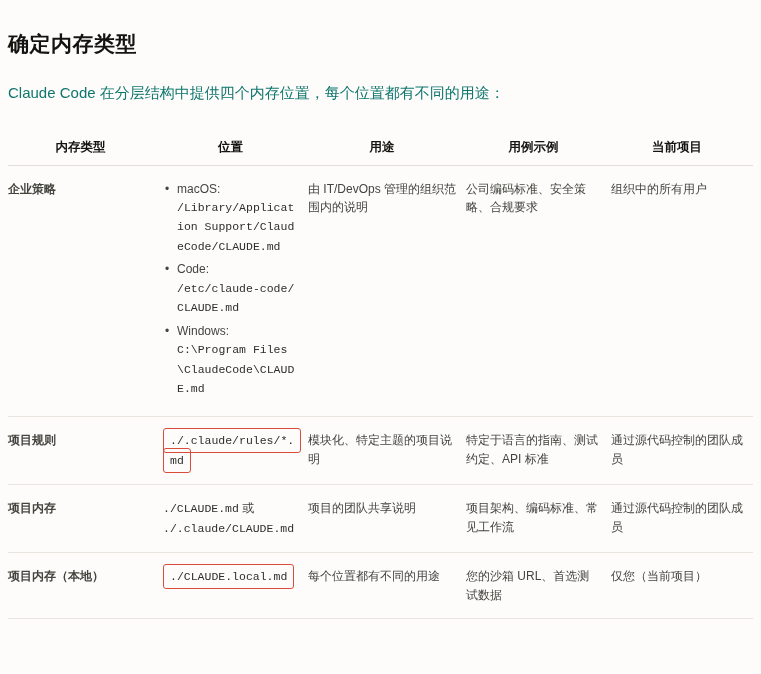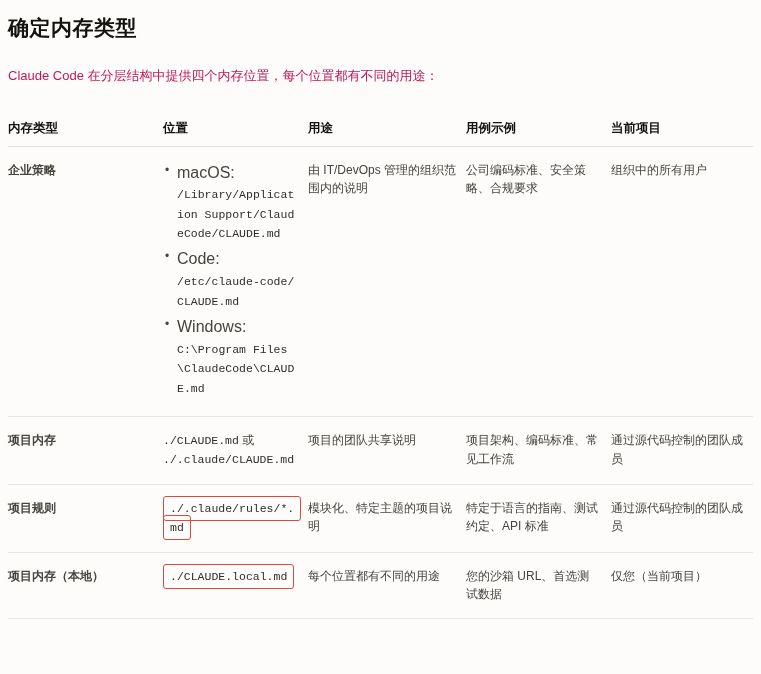--- a/index.html
+++ b/index.html
@@ -11,42 +11,43 @@
     width: 761px;
     height: 674px;
     font-family: "Liberation Sans", sans-serif;
     color: #1f1f1c;
     overflow: hidden;
   }
   .page {
     padding: 14px 8px 0 8px;
     box-sizing: border-box;
     width: 644px;
+    margin-top: 16px;
   }
   h1.title {
     font-size: 21px;
     font-weight: bold;
     letter-spacing: 0.5px;
     margin: 0 0 24px 0;
     color: #14130f;
   }
   p.intro {
-    font-size: 13px;
-    color: #be185d;
+    font-size: 15px;
+    color: #0f766e;
     margin: 0 0 34px 0;
     line-height: 1.5;
   }
   table.memtable {
     width: 745px;
     border-collapse: collapse;
     table-layout: fixed;
     font-size: 12px;
   }
   table.memtable th {
-    text-align: left;
+    text-align: center;
     font-size: 12.5px;
     font-weight: bold;
     color: #14130f;
     padding: 0 10px 9px 0;
     border-bottom: 1px solid #e3e0d9;
     vertical-align: bottom;
   }
   table.memtable td {
     vertical-align: top;
     padding: 14px 10px 14px 0;
@@ -96,21 +97,21 @@
     line-height: 1.55;
   }
   ul.oslist > li::before {
     content: "\2022";
     position: absolute;
     left: -12px;
     top: 0;
     color: #44443f;
   }
   .os-name {
-    font-size: 16px;
+    font-size: 12px;
     color: #44443f;
   }
   .or-text {
     font-size: 12px;
     color: #44443f;
   }
   .cellblock { display: block; }
 </style>
 </head>
 <body>
@@ -155,41 +156,41 @@
               <code class="mono">C:\Program Files\ClaudeCode\CLAUDE.md</code>
             </li>
           </ul>
         </td>
         <td>由 IT/DevOps 管理的组织范围内的说明</td>
         <td>公司编码标准、安全策略、合规要求</td>
         <td>组织中的所有用户</td>
       </tr>
 
       <tr>
+        <td class="rowhead">项目规则</td>
+        <td>
+          <code class="mono highlight">./.claude/rules/*.md</code>
+        </td>
+        <td>模块化、特定主题的项目说明</td>
+        <td>特定于语言的指南、测试约定、API 标准</td>
+        <td>通过源代码控制的团队成员</td>
+      </tr>
+
+      <tr>
         <td class="rowhead">项目内存</td>
         <td>
           <code class="mono">./CLAUDE.md</code>
           <span class="or-text">或</span>
           <span class="cellblock"><code class="mono">./.claude/CLAUDE.md</code></span>
         </td>
         <td>项目的团队共享说明</td>
         <td>项目架构、编码标准、常见工作流</td>
         <td>通过源代码控制的团队成员</td>
       </tr>
 
-      <tr>
-        <td class="rowhead">项目规则</td>
-        <td>
-          <code class="mono highlight">./.claude/rules/*.md</code>
-        </td>
-        <td>模块化、特定主题的项目说明</td>
-        <td>特定于语言的指南、测试约定、API 标准</td>
-        <td>通过源代码控制的团队成员</td>
-      </tr>
-
 
       <tr>
         <td class="rowhead">项目内存（本地）</td>
         <td>
           <code class="mono highlight">./CLAUDE.local.md</code>
         </td>
         <td>每个位置都有不同的用途</td>
         <td>您的沙箱 URL、首选测试数据</td>
         <td>仅您（当前项目）</td>
       </tr>

